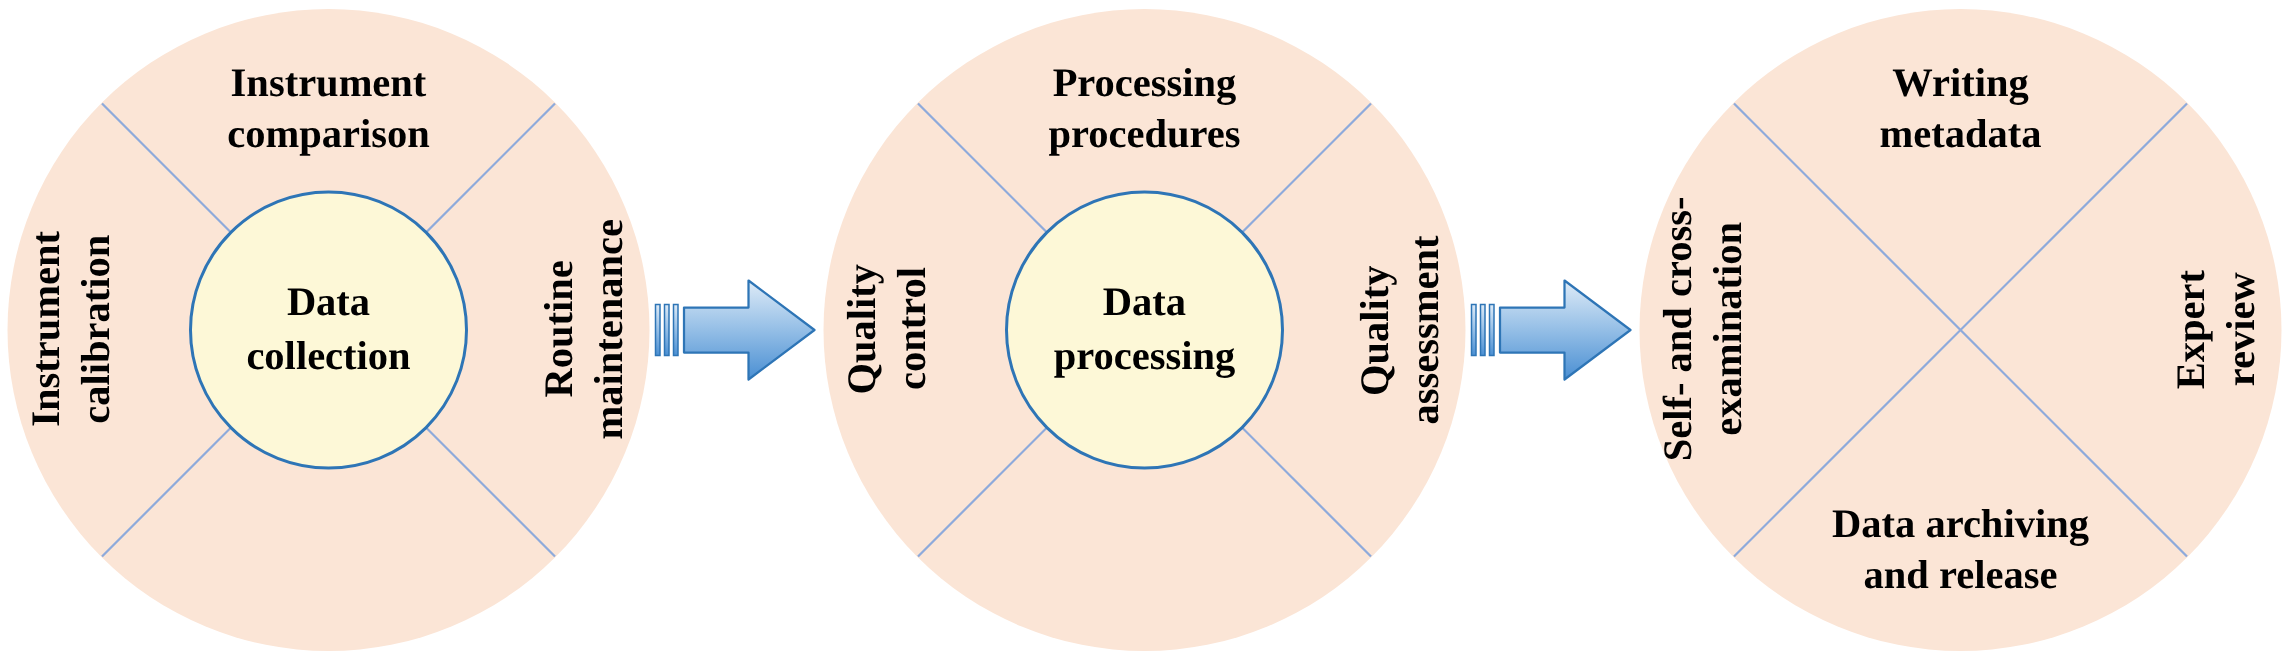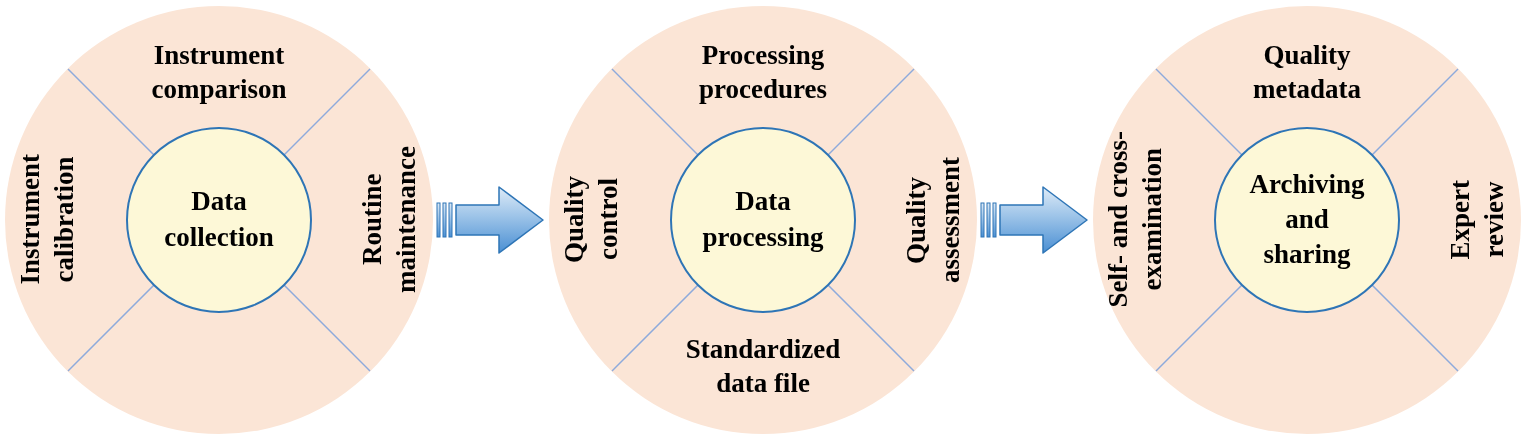--- a/index.html
+++ b/index.html
@@ -145,52 +145,45 @@
     <div class="center-wrap">
       <div class="center-circle">
         <div class="center-label">Data
 processing</div>
       </div>
     </div>
     <div class="label-right">
         <div class="label vertical">Quality
 assessment</div>
       </div>
-    <div class="label label-bottom">Standardized
-data file</div>
   </div>
 </div>
 
 <div class="arrow">
   <svg width="112" height="96" viewBox="0 0 112 96">
     <rect x="2" y="31" width="3" height="34" fill="url(#arrowGrad)" stroke="#2e75b6" stroke-width="1"></rect>
     <rect x="8" y="31" width="3" height="34" fill="url(#arrowGrad)" stroke="#2e75b6" stroke-width="1"></rect>
     <rect x="14" y="31" width="3" height="34" fill="url(#arrowGrad)" stroke="#2e75b6" stroke-width="1"></rect>
     <polygon points="21,33 64,33 64,15 108,48 64,81 64,63 21,63" fill="url(#arrowGrad)" stroke="#2e75b6" stroke-width="1.5" stroke-linejoin="round"></polygon>
   </svg>
 </div>
 
 <div class="stage">
   <div class="big-circle"></div>
   <svg class="divider-svg" viewBox="0 0 428 428">
     <line x1="63" y1="63" x2="365" y2="365" stroke="#8eaadb" stroke-width="1.5"></line>
     <line x1="365" y1="63" x2="63" y2="365" stroke="#8eaadb" stroke-width="1.5"></line>
   </svg>
   <div class="stage-grid">
-    <div class="label label-top">Quality
+    <div class="label label-top">Writing
 metadata</div>
     <div class="label-left">
         <div class="label vertical">Self- and cross-
 examination</div>
       </div>
-    <div class="center-wrap">
-      <div class="center-circle">
-        <div class="center-label">Archiving
-and
-sharing</div>
-      </div>
-    </div>
     <div class="label-right">
         <div class="label vertical">Expert
 review</div>
       </div>
+    <div class="label label-bottom">Data archiving
+and release</div>
   </div>
 </div>
 
 </body></html>

